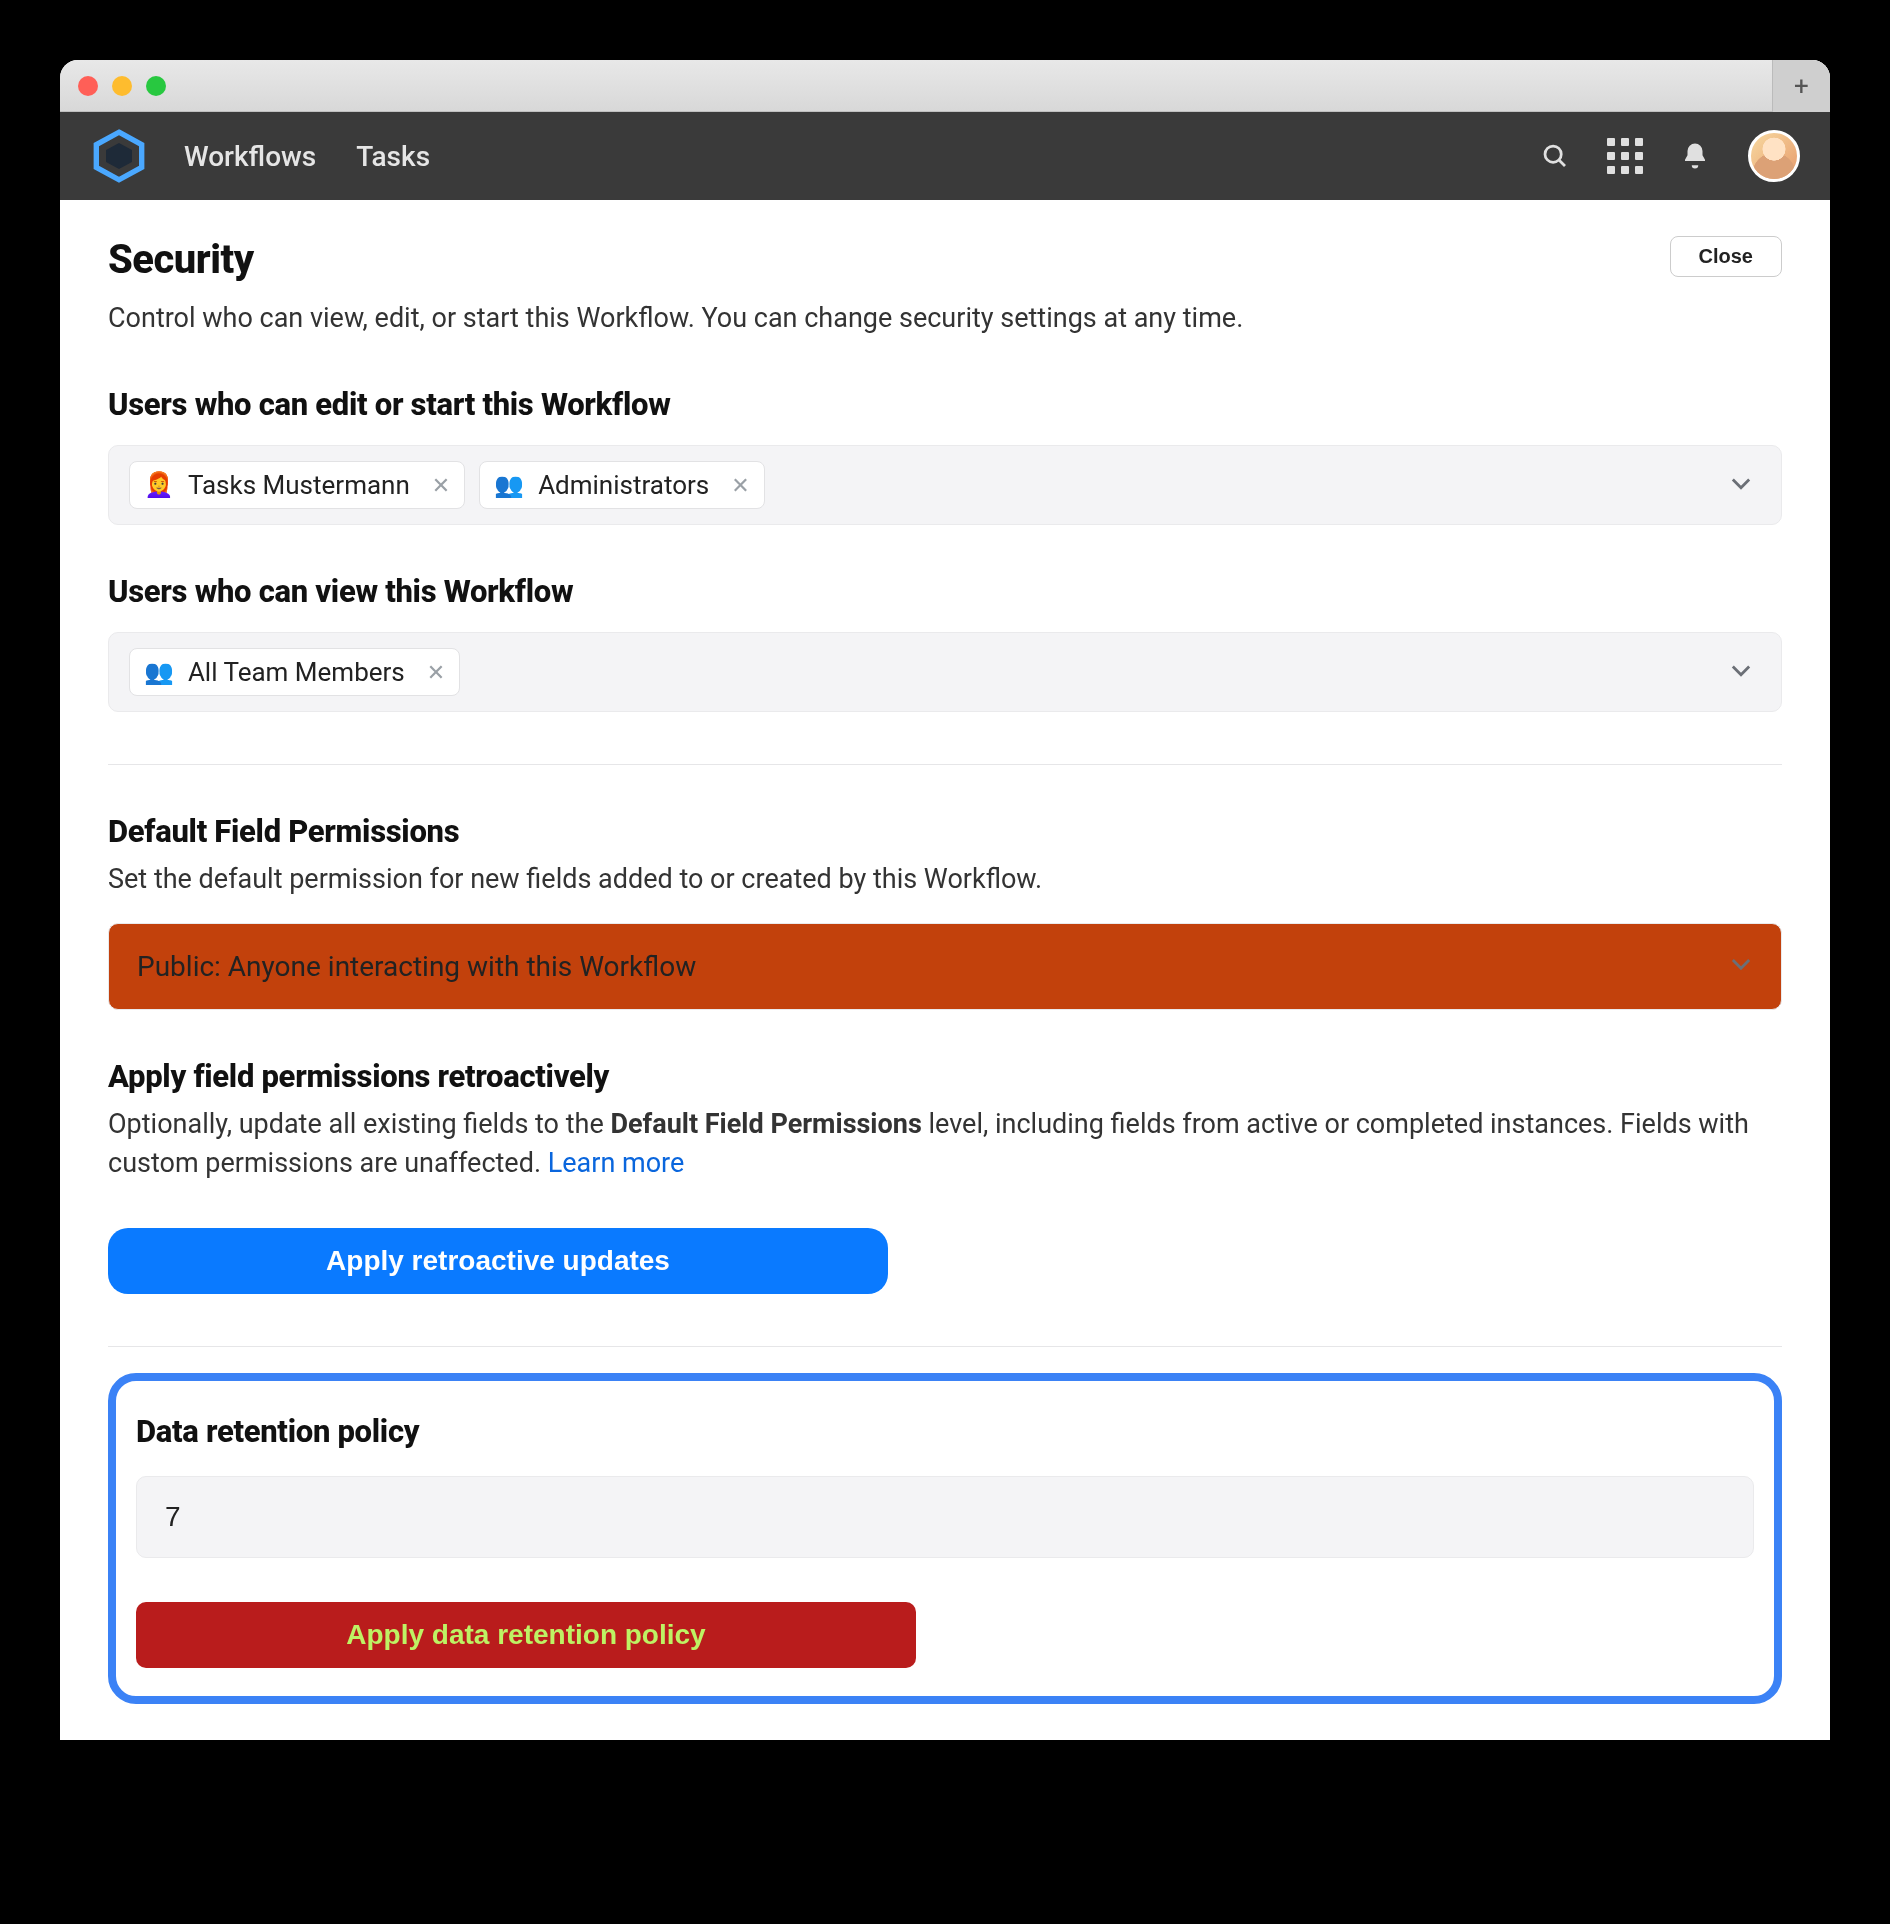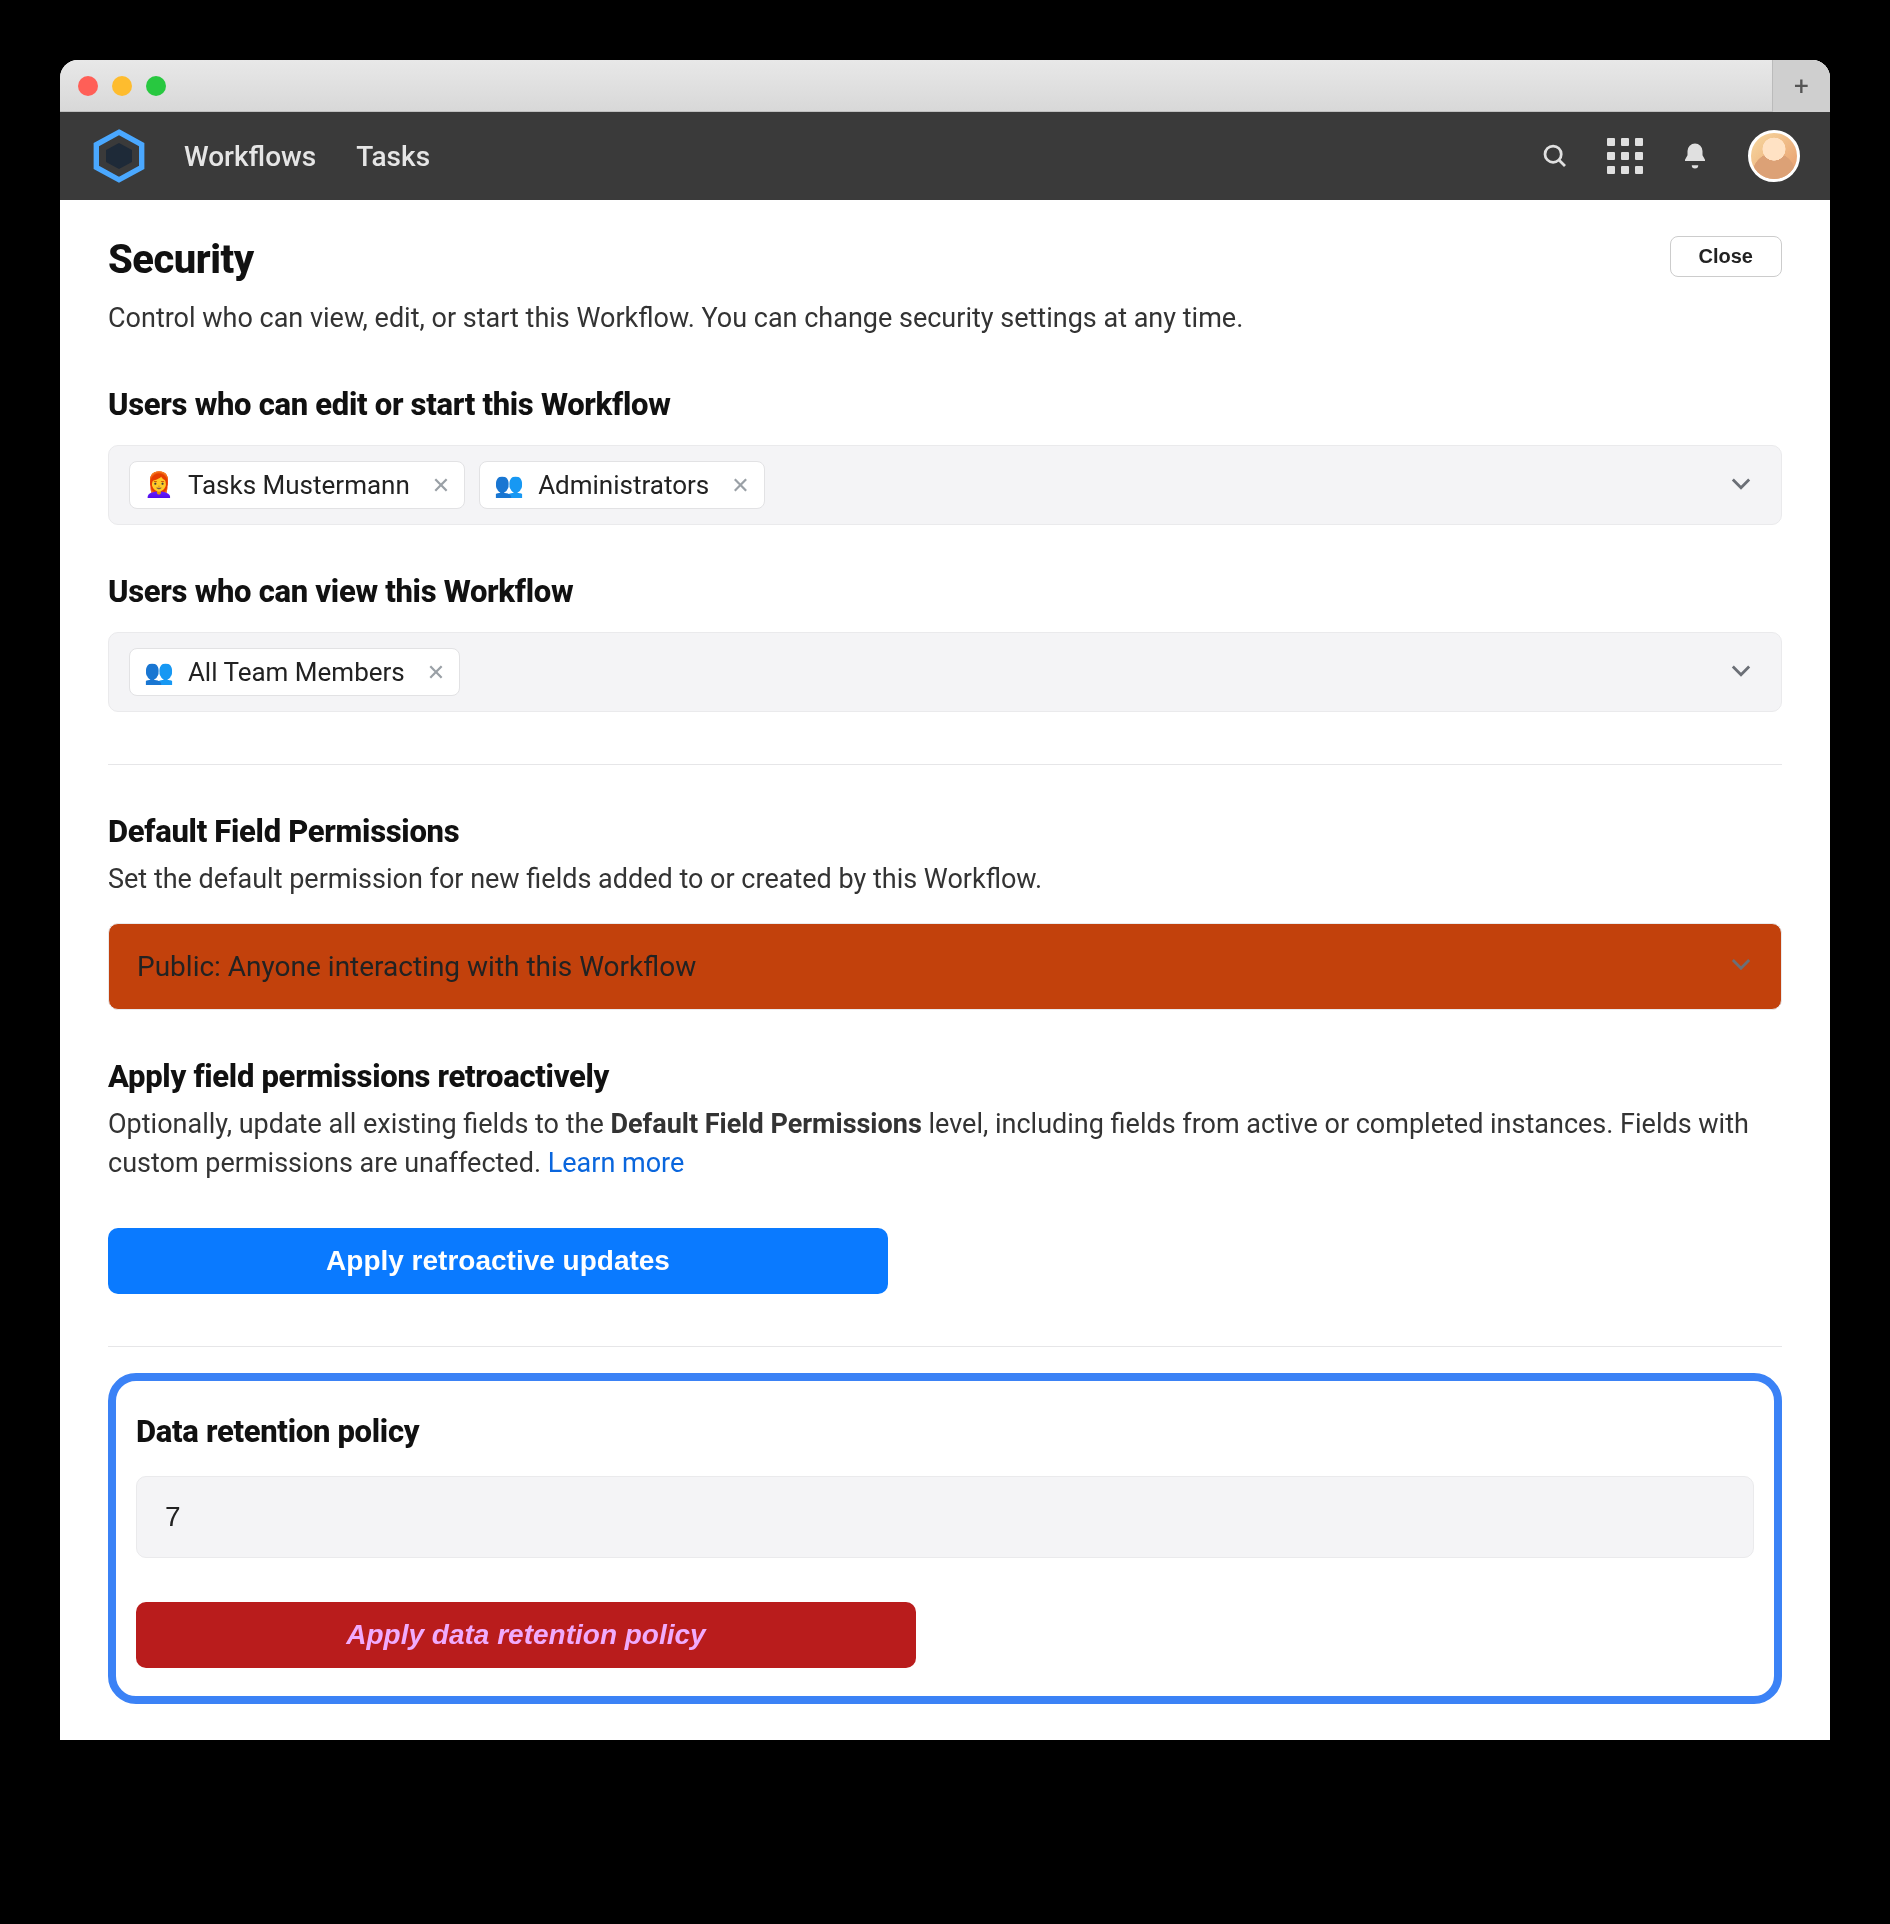--- a/index.html
+++ b/index.html
@@ -89,22 +89,22 @@
   hr.divider { border:none; border-top:1px solid #e6e6e8; margin-top:52px;}
   .select {
     margin-top:24px; background:#c2410c; border:1px solid #eaeaec; border-radius:10px;
     padding:26px 28px; font-size:28px; color:#222; position:relative; cursor:pointer;
   }
   .btn {
     display:inline-flex; align-items:center; justify-content:center;
     height:66px; border-radius:10px; font-size:28px; font-weight:600; border:none; cursor:pointer;
     width:780px; max-width:100%;
   }
-  .btn.blue { background:#0a7aff; color:#fff; }
-  .btn.red  { background:#b91c1c; color:#f0abfc;font-style:italic; }
+  .btn.blue { background:#0a7aff; color:#fff;border-radius:20px; }
+  .btn.red  { background:#b91c1c; color:#bef264; }
   .btn-row { margin-top:44px; }
   .textfield {
     margin-top:26px; background:#f4f4f6; border:1px solid #eaeaec; border-radius:10px;
     padding:24px 28px; font-size:28px; color:#222; width:100%;
   }
   .highlight-box {
     border:8px solid #3b82f6; border-radius:28px; padding:26px 20px 28px 20px;
     margin-top:26px;
   }
   .highlight-box h2.section { margin-top:6px; }

